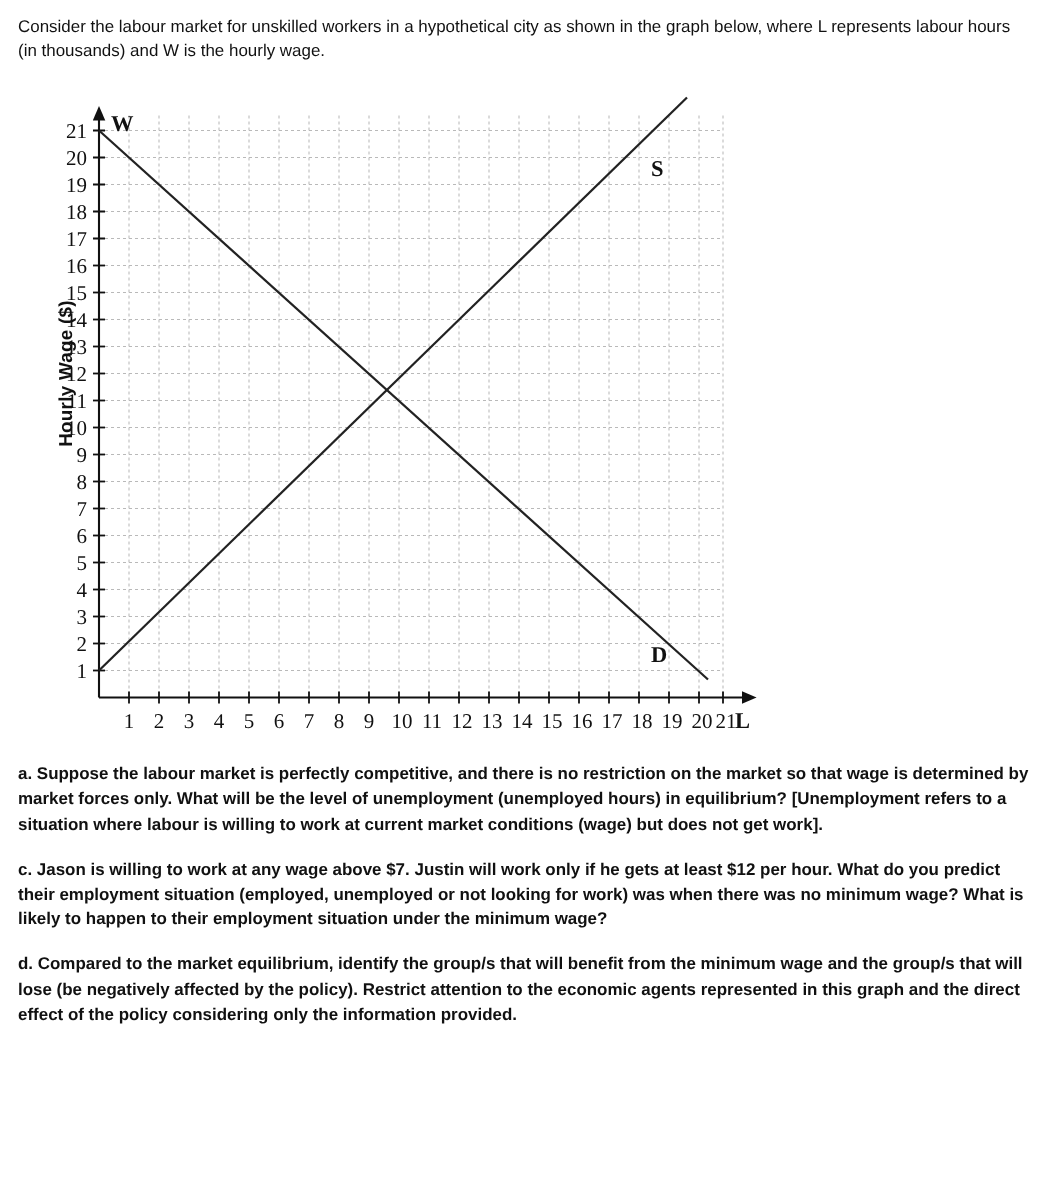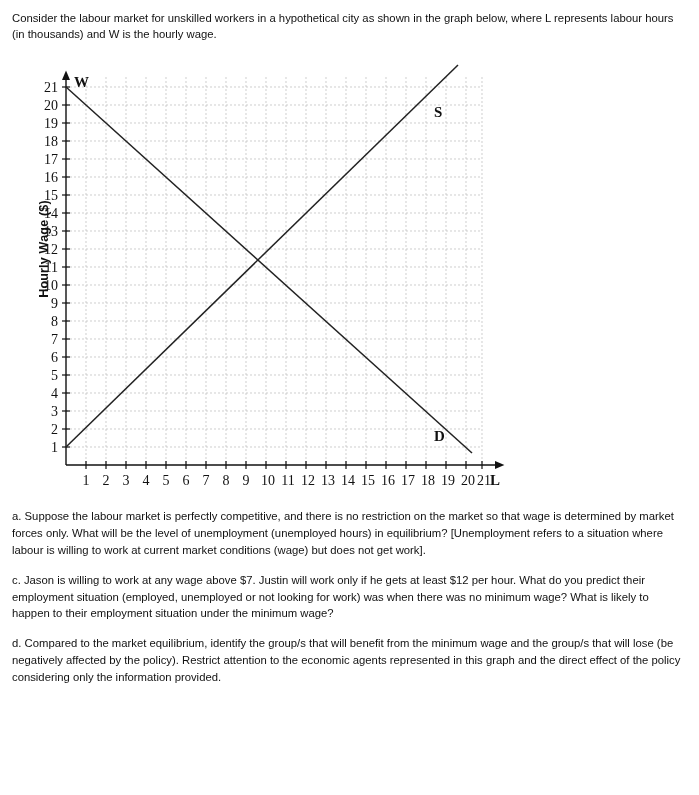--- a/index.html
+++ b/index.html
@@ -61,20 +61,21 @@
     position: absolute;
     left: 0;
     top: 0;
   }
   .qblock {
     font-size: 11.3px;
     line-height: 1.5;
     color: #111111;
     margin: 0 0 13px 0;
     max-width: 676px;
+    font-weight: bold;
   }
   .questions {
     margin-top: 6px;
   }
   .tick-text {
     font-family: "Liberation Serif", serif;
     font-size: 14px;
     fill: #111;
   }
   .axis-letter {

